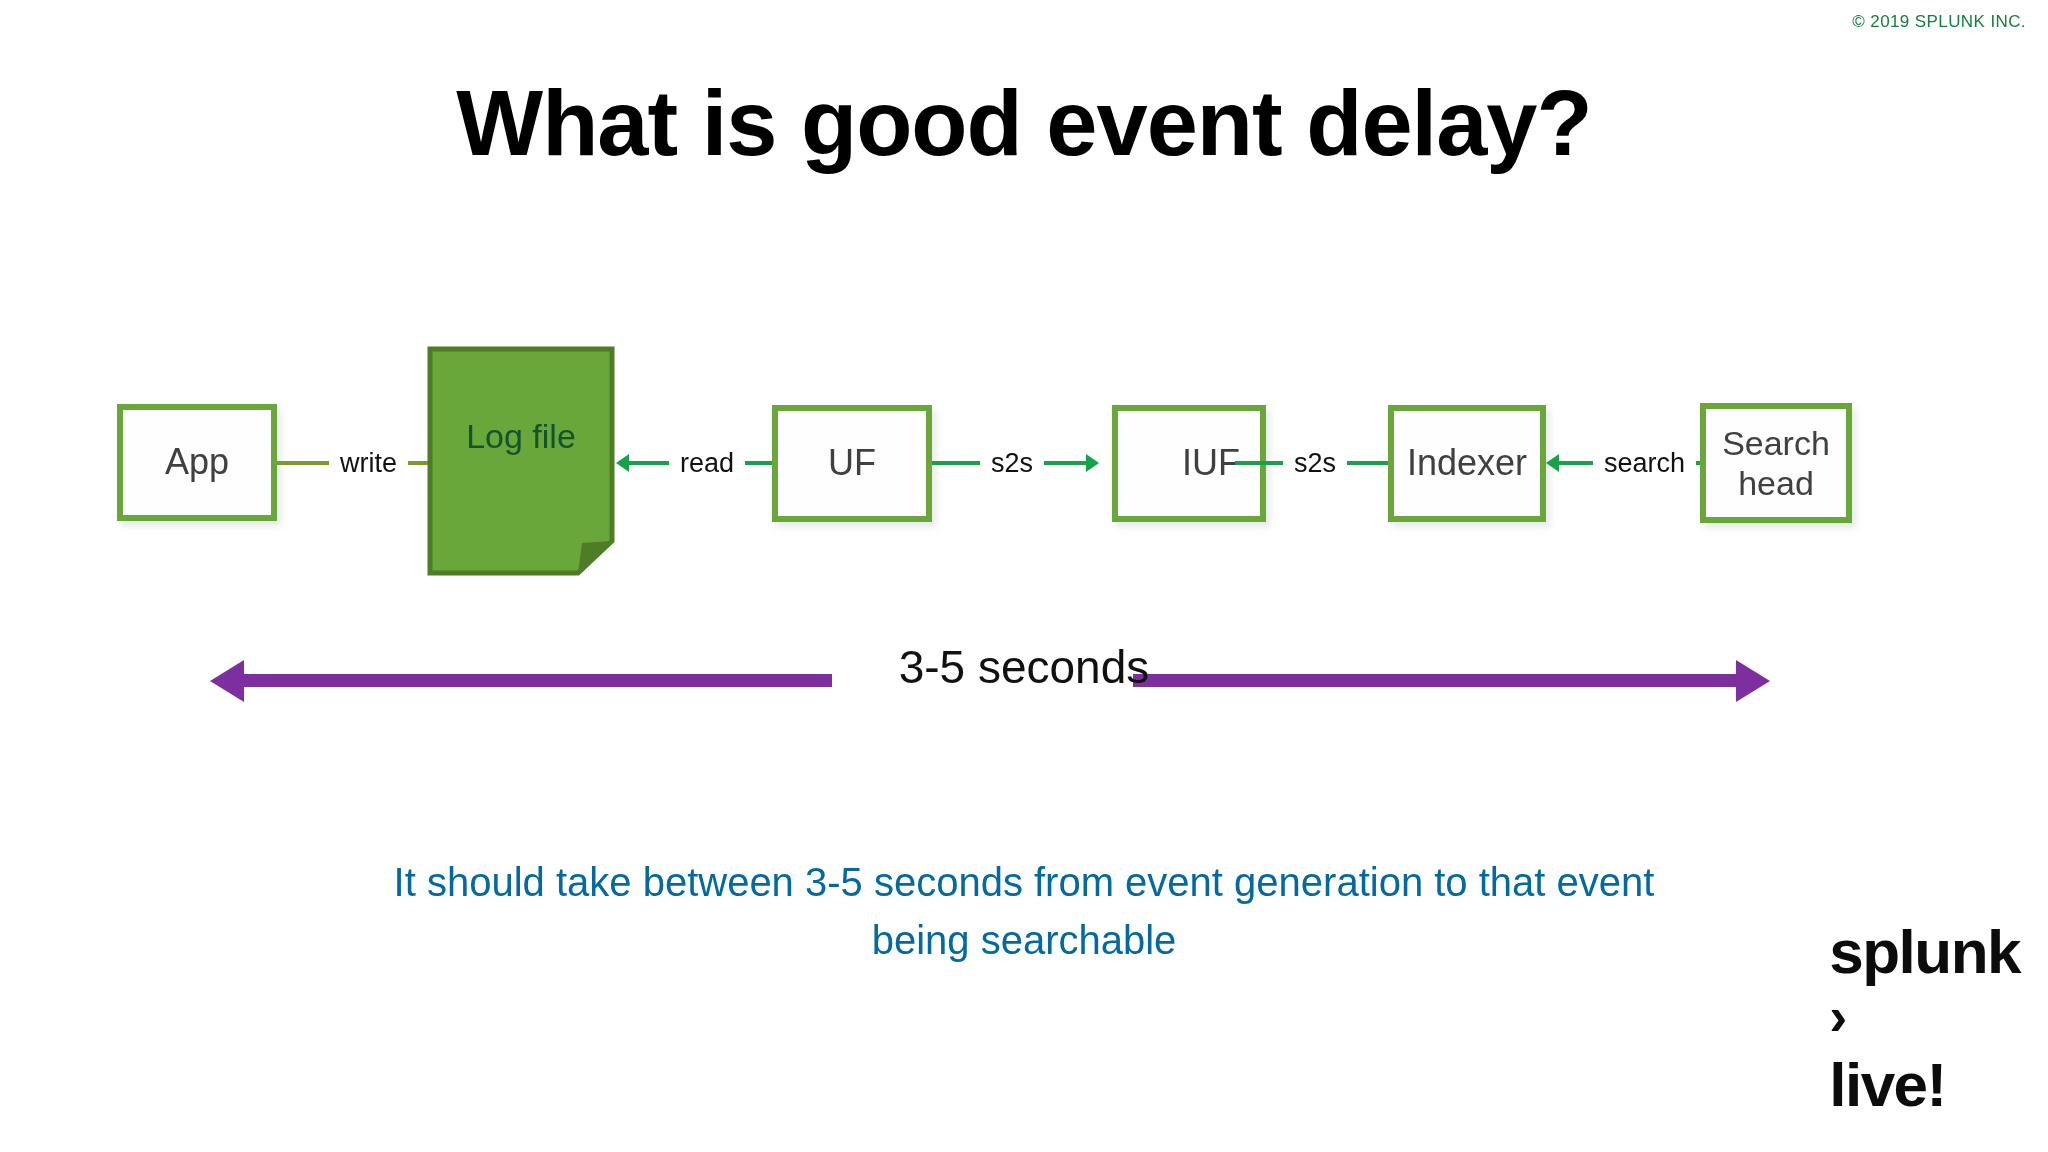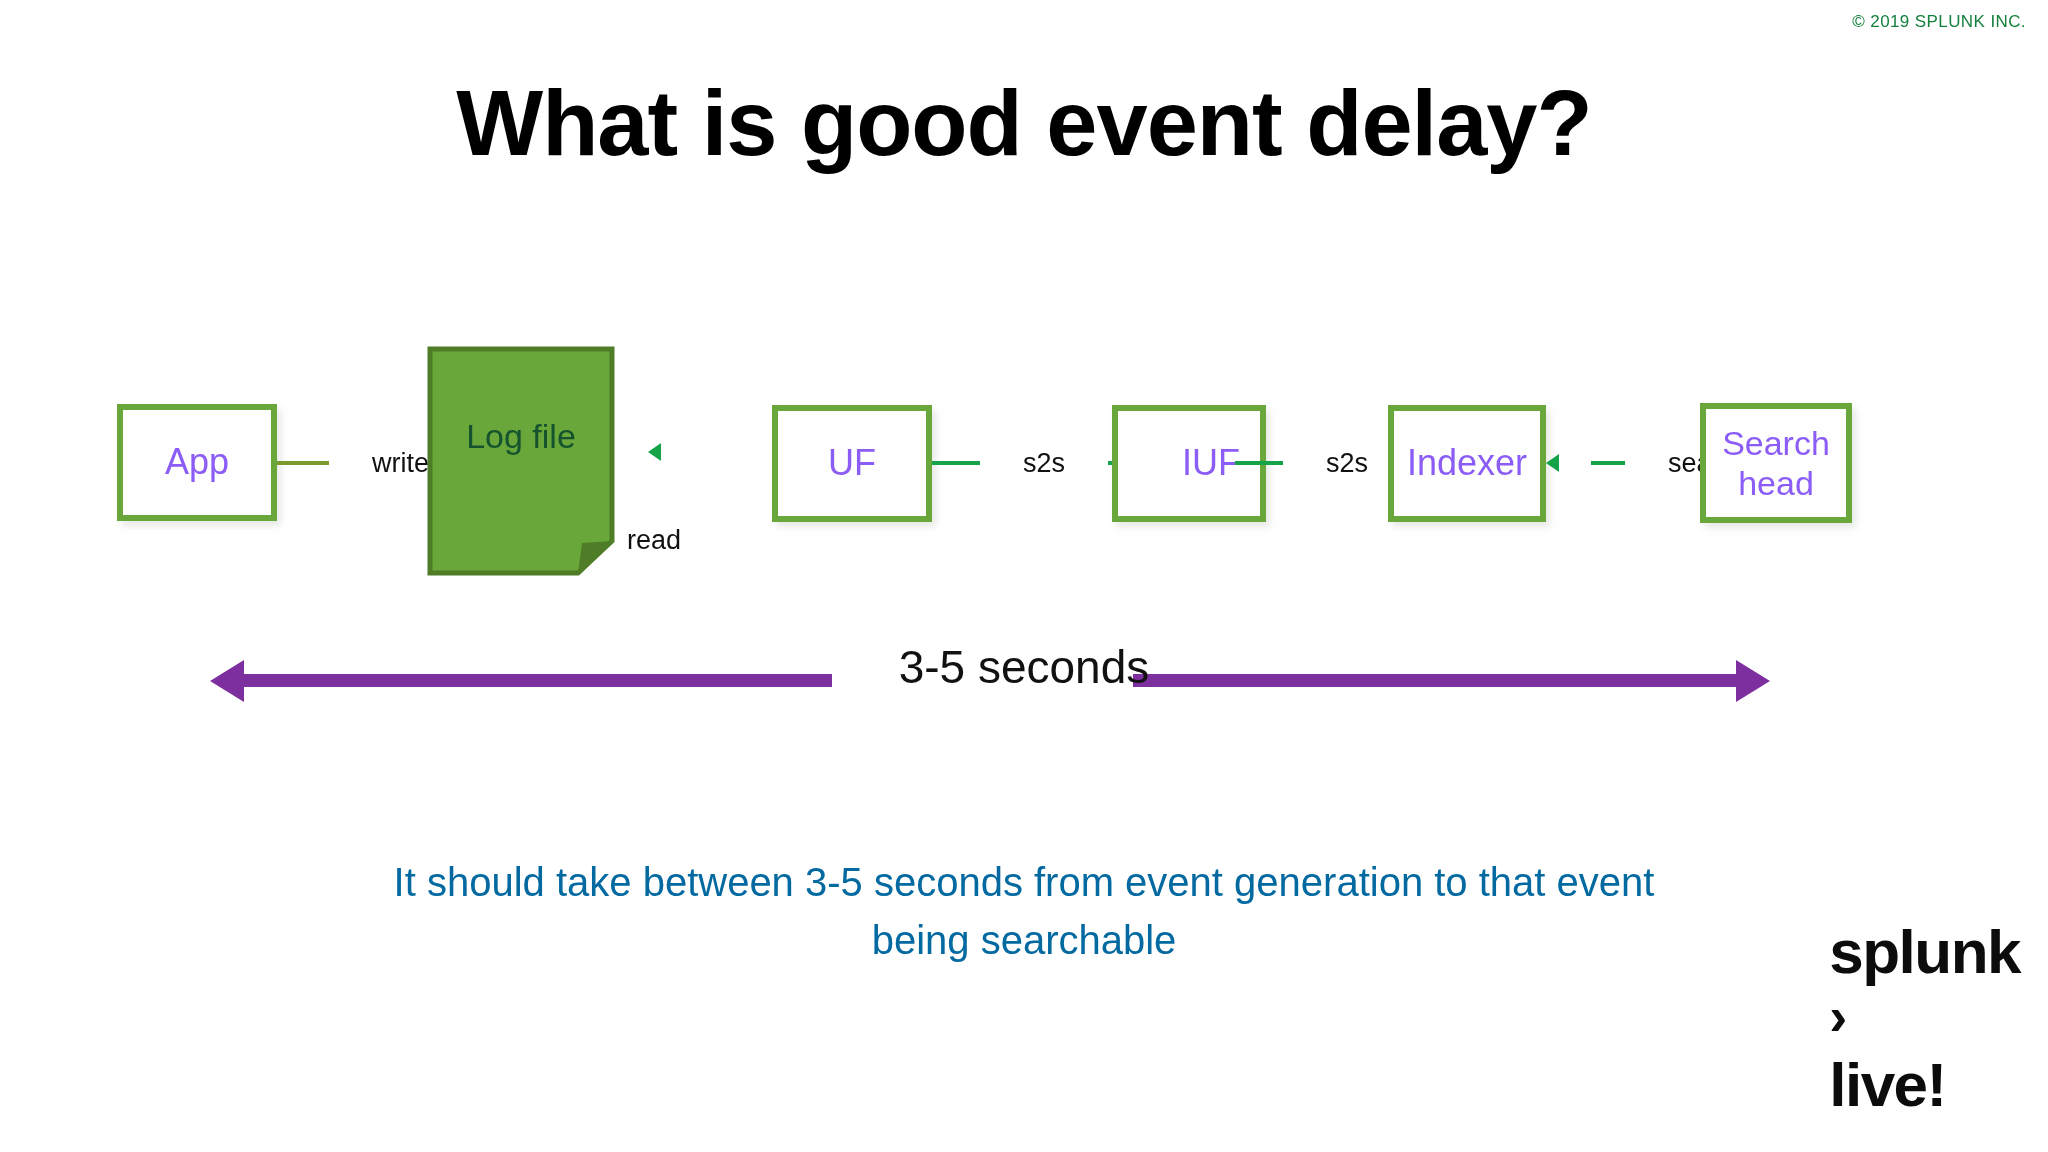--- a/index.html
+++ b/index.html
@@ -55,21 +55,21 @@
   }
   .node {
     position: absolute;
     box-sizing: border-box;
     border: 6px solid #6aa73a;
     background: #fdfefd;
     display: flex;
     align-items: center;
     justify-content: center;
     text-align: center;
-    color: #8b5cf6;
+    color: #404040;
     font-size: 36px;
     line-height: 1.18;
     font-family: "Liberation Sans", sans-serif;
     box-shadow: 4px 5px 7px rgba(170,180,165,0.28);
   }
   .node-app      { left: 117px;  top: 404px; width: 160px; height: 117px; }
   .node-uf       { left: 772px;  top: 405px; width: 160px; height: 117px; }
   .node-iuf      { left: 1112px; top: 405px; width: 154px; height: 117px; padding-left: 44px; }
   .node-indexer  { left: 1388px; top: 405px; width: 158px; height: 117px; }
   .node-sh       { left: 1700px; top: 403px; width: 152px; height: 120px;
@@ -95,21 +95,20 @@
     font-family: "Liberation Sans", sans-serif;
   }
 
   
   .conn {
     position: absolute;
     height: 40px;
     display: flex;
     align-items: center;
     top: 443px;
-    gap: 32px;
   }
   .conn .seg {
     height: 4px;
     background: #15a34a;
   }
   .conn.olive .seg { background: #7d9a2e; }
   .conn .lbl {
     font-size: 27px;
     color: #111111;
     padding: 0 11px;
@@ -119,21 +118,21 @@
   .conn .head {
     width: 0; height: 0;
     border-top: 9px solid transparent;
     border-bottom: 9px solid transparent;
   }
   .conn .head.right { border-left: 13px solid #15a34a; }
   .conn .head.left  { border-right: 13px solid #15a34a; }
   .conn.olive .head.right { border-left-color: #7d9a2e; }
 
   .conn-write  { left: 277px;  }
-  .conn-read   { left: 616px; flex-direction: column;  }
+  .conn-read   { left: 616px;  }
   .conn-s2s1   { left: 932px;  }
   .conn-s2s2   { left: 1235px; }
   .conn-search { left: 1546px; }
 
   
   #span-arrow {
     position: absolute;
     left: 210px;
     top: 660px;
     width: 1560px;

